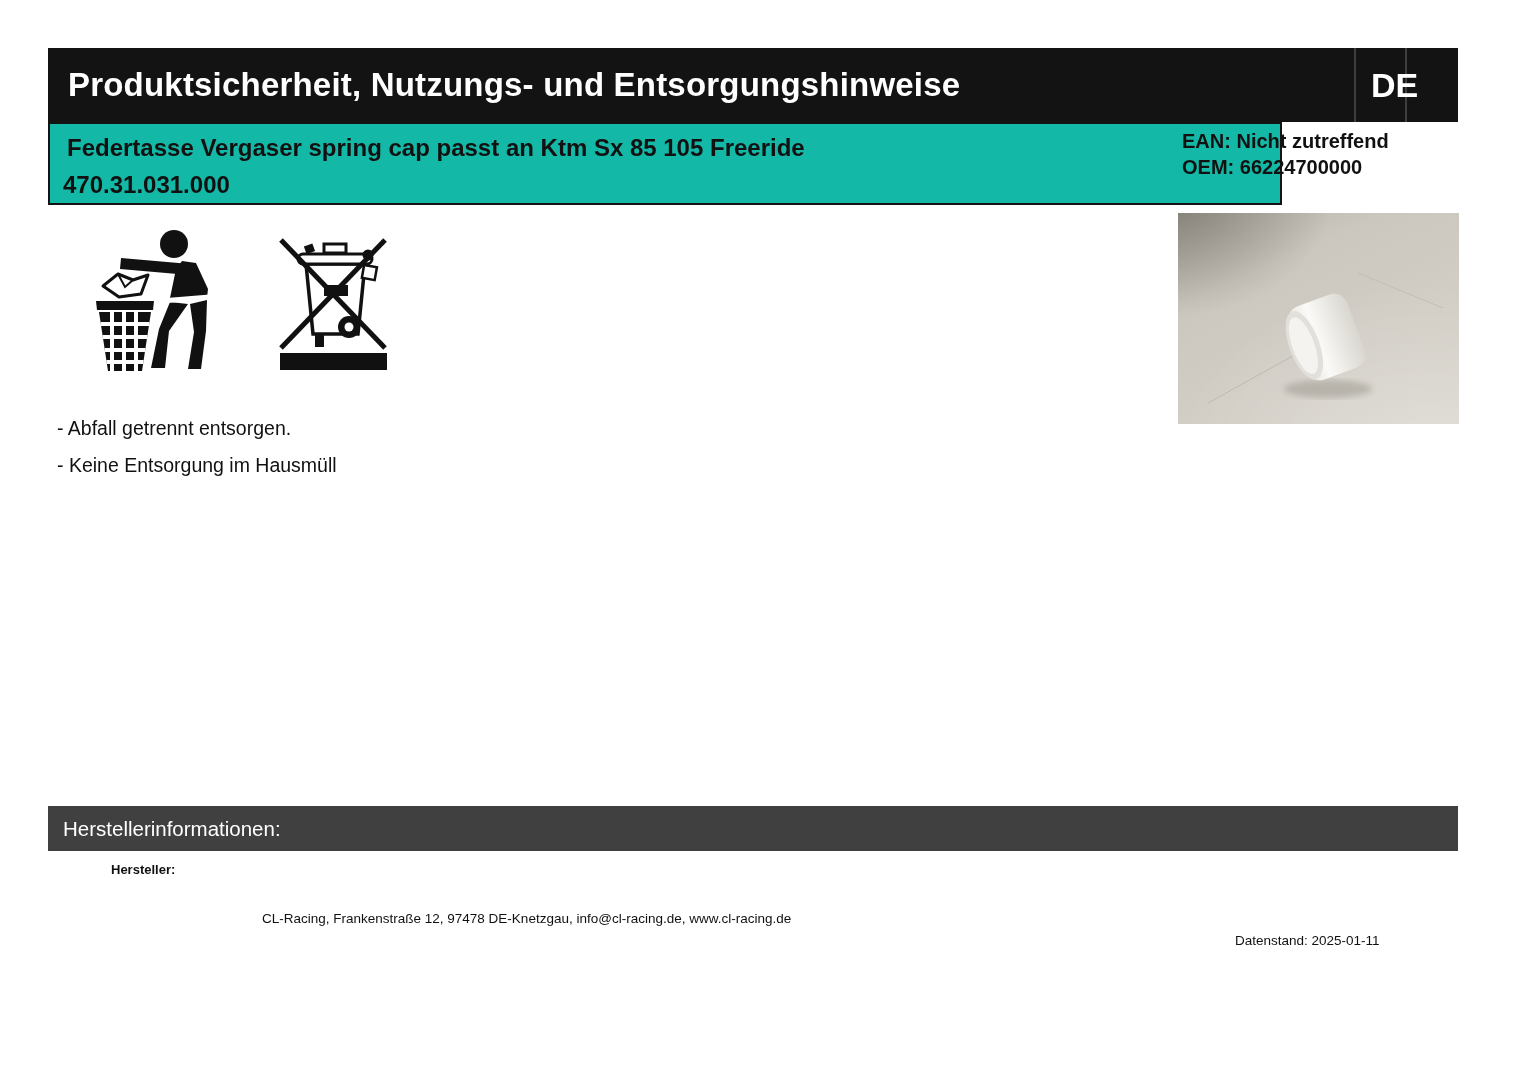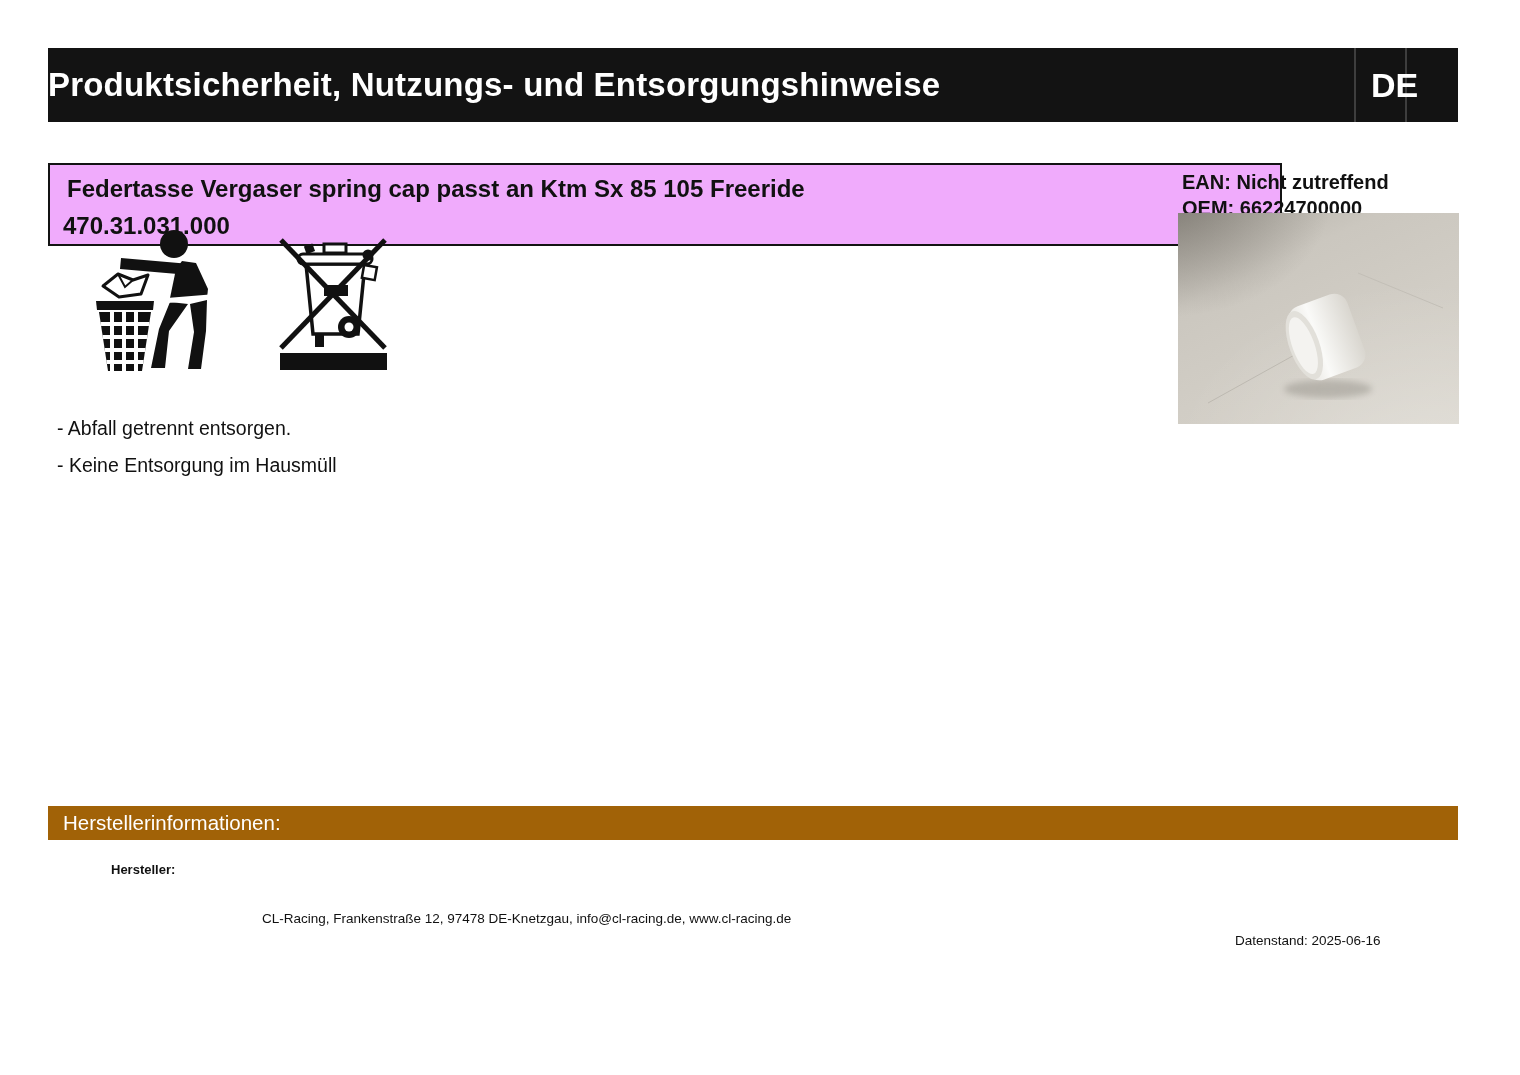--- a/index.html
+++ b/index.html
@@ -10,34 +10,34 @@
     color:#111111;
     overflow:hidden;
   }
 
   
   .header-bar {
     position:absolute; left:48px; top:48px; width:1410px; height:74px;
     background:#131313; display:flex; align-items:center;
   }
   .header-title {
-    color:#ffffff; font-weight:bold; font-size:33px; 
+    color:#ffffff; font-weight:bold; font-size:33px; padding-left:20px;
     letter-spacing:0.2px; white-space:nowrap;
   }
   .lang-cell {
     position:absolute; top:0; right:51px; width:53px; height:74px;
     border-left:2px solid #3e3e3e; border-right:2px solid #3e3e3e;
     display:flex; align-items:center; justify-content:center;
     color:#ffffff; font-weight:bold; font-size:34px;padding-left:28px;
   }
 
   
   .subheader {
     position:absolute; left:48px; top:122px; width:1234px; height:83px;
-    background:#f0abfc; border:2px solid #131313;margin-top:41px;
+    background:#14b8a6; border:2px solid #131313;
   }
   .product-title { position:absolute; left:0; top:5px; font-weight:bold; font-size:24px; line-height:37px; white-space:nowrap; }
   .product-title .l1 { padding-left:17px; }
   .product-title .l2 { padding-left:13px; }
   .codes { position:absolute; left:1132px; top:4px; font-weight:bold; font-size:20px; line-height:26px; white-space:nowrap; }
 
   
   .icon-tidyman { position:absolute; left:90px;  top:227px; width:147px; height:147px; }
   .icon-weee    { position:absolute; left:278px; top:231px; width:111px; height:139px; }
   .icon-tidyman svg, .icon-weee svg { width:100%; height:100%; display:block; }
@@ -51,22 +51,22 @@
     background:
       radial-gradient(300px 220px at -4% -8%, rgba(58,53,46,0.42), rgba(58,53,46,0) 55%),
       radial-gradient(420px 300px at 88% 118%, rgba(255,255,255,0.28), rgba(255,255,255,0) 60%),
       linear-gradient(155deg, #b3afa7 0%, #cbc7bf 28%, #d1cdc5 58%, #d7d3ca 100%);
     overflow:hidden;
   }
   .photo svg { width:100%; height:100%; display:block; }
 
   
   .mfr-bar {
-    position:absolute; left:48px; top:806px; width:1410px; height:34px;
-    background:#a16207; display:flex; align-items:center;
+    position:absolute; left:48px; top:806px; width:1410px; height:45px;
+    background:#404040; display:flex; align-items:center;
   }
   .mfr-bar .mfr-bar-title { color:#ffffff; font-size:20.5px; padding-left:15px; }
   .mfr-label { position:absolute; left:83px;  top:862px; font-size:13px; font-weight:bold;padding-left:28px; }
   .mfr-value { position:absolute; left:262px; top:911px; font-size:13.5px; }
 
   
   .datenstand { position:absolute; left:1235px; top:933px; font-size:13.5px; }
 </style>
 </head>
 <body>
@@ -165,15 +165,15 @@
       </g>
     </svg>
   </div>
 
   <div class="mfr-bar">
     <span class="mfr-bar-title">Herstellerinformationen:</span>
   </div>
   <span class="mfr-label">Hersteller:</span>
   <span class="mfr-value">CL-Racing, Frankenstraße 12, 97478 DE-Knetzgau, info@cl-racing.de, www.cl-racing.de</span>
 
-  <span class="datenstand">Datenstand: 2025-06-16</span>
+  <span class="datenstand">Datenstand: 2025-01-11</span>
 
 </div>
 
 </body></html>

